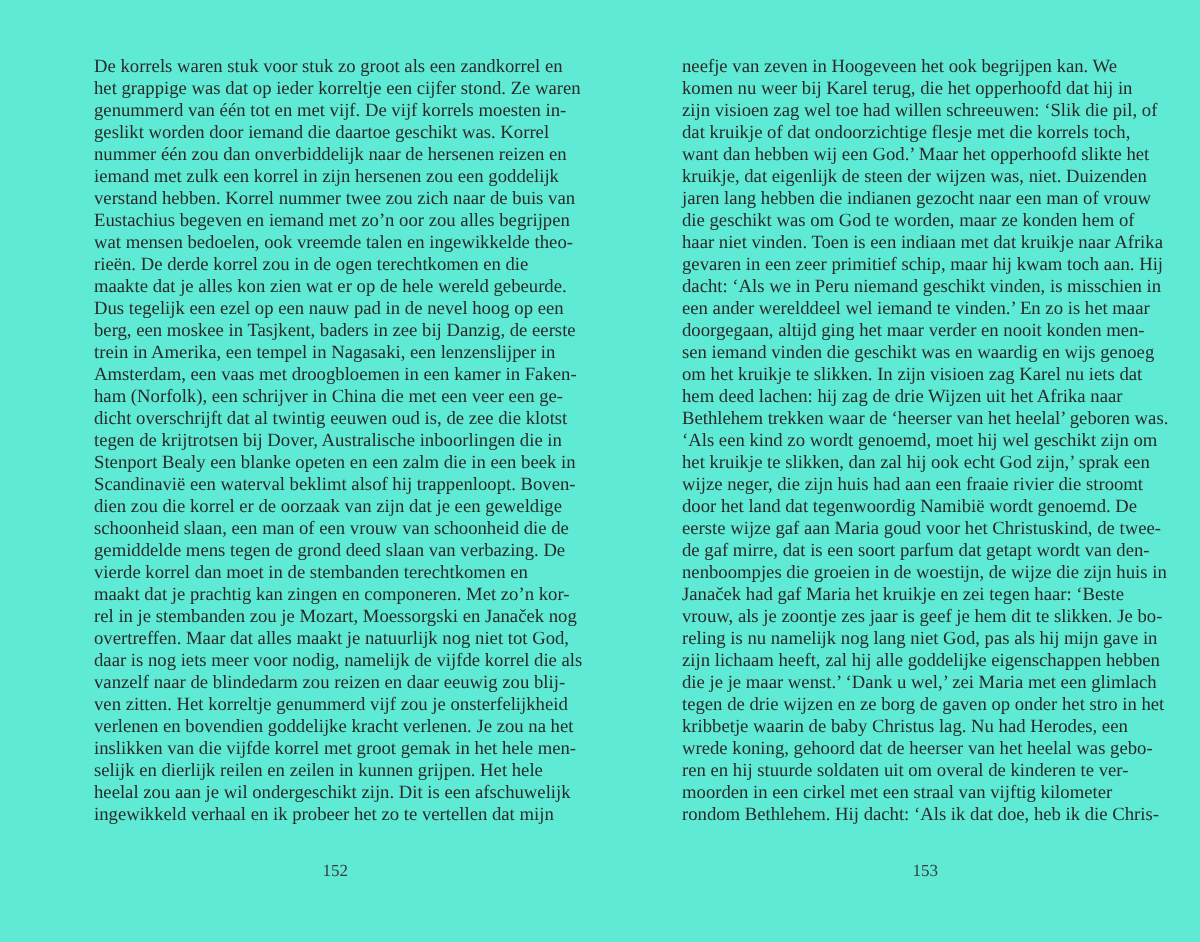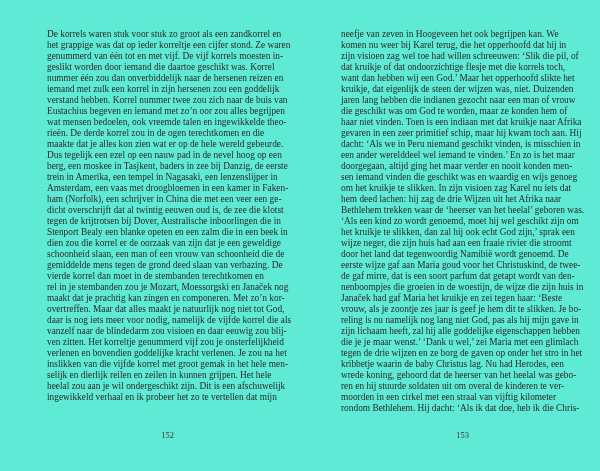--- a/index.html
+++ b/index.html
@@ -56,29 +56,30 @@
       <span class="line">rieën. De derde korrel zou in de ogen terechtkomen en die</span>
       <span class="line">maakte dat je alles kon zien wat er op de hele wereld gebeurde.</span>
       <span class="line">Dus tegelijk een ezel op een nauw pad in de nevel hoog op een</span>
       <span class="line">berg, een moskee in Tasjkent, baders in zee bij Danzig, de eerste</span>
       <span class="line">trein in Amerika, een tempel in Nagasaki, een lenzenslijper in</span>
       <span class="line">Amsterdam, een vaas met droogbloemen in een kamer in Faken-</span>
       <span class="line">ham (Norfolk), een schrijver in China die met een veer een ge-</span>
       <span class="line">dicht overschrijft dat al twintig eeuwen oud is, de zee die klotst</span>
       <span class="line">tegen de krijtrotsen bij Dover, Australische inboorlingen die in</span>
       <span class="line">Stenport Bealy een blanke opeten en een zalm die in een beek in</span>
+      <span class="line">Scandinavië een waterval beklimt alsof hij trappenloopt. Boven-</span>
       <span class="line">dien zou die korrel er de oorzaak van zijn dat je een geweldige</span>
       <span class="line">schoonheid slaan, een man of een vrouw van schoonheid die de</span>
       <span class="line">gemiddelde mens tegen de grond deed slaan van verbazing. De</span>
       <span class="line">vierde korrel dan moet in de stembanden terechtkomen en</span>
+      <span class="line">maakt dat je prachtig kan zingen en componeren. Met zo’n kor-</span>
       <span class="line">rel in je stembanden zou je Mozart, Moessorgski en Janaček nog</span>
-      <span class="line">maakt dat je prachtig kan zingen en componeren. Met zo’n kor-</span>
       <span class="line">overtreffen. Maar dat alles maakt je natuurlijk nog niet tot God,</span>
       <span class="line">daar is nog iets meer voor nodig, namelijk de vijfde korrel die als</span>
-      <span class="line">vanzelf naar de blindedarm zou visioen en daar eeuwig zou blij-</span>
+      <span class="line">vanzelf naar de blindedarm zou reizen en daar eeuwig zou blij-</span>
       <span class="line">ven zitten. Het korreltje genummerd vijf zou je onsterfelijkheid</span>
       <span class="line">verlenen en bovendien goddelijke kracht verlenen. Je zou na het</span>
       <span class="line">inslikken van die vijfde korrel met groot gemak in het hele men-</span>
       <span class="line">selijk en dierlijk reilen en zeilen in kunnen grijpen. Het hele</span>
       <span class="line">heelal zou aan je wil ondergeschikt zijn. Dit is een afschuwelijk</span>
       <span class="line last">ingewikkeld verhaal en ik probeer het zo te vertellen dat mijn</span>
     </div>
   <div class="page-number">152</div>
 </div>
 

